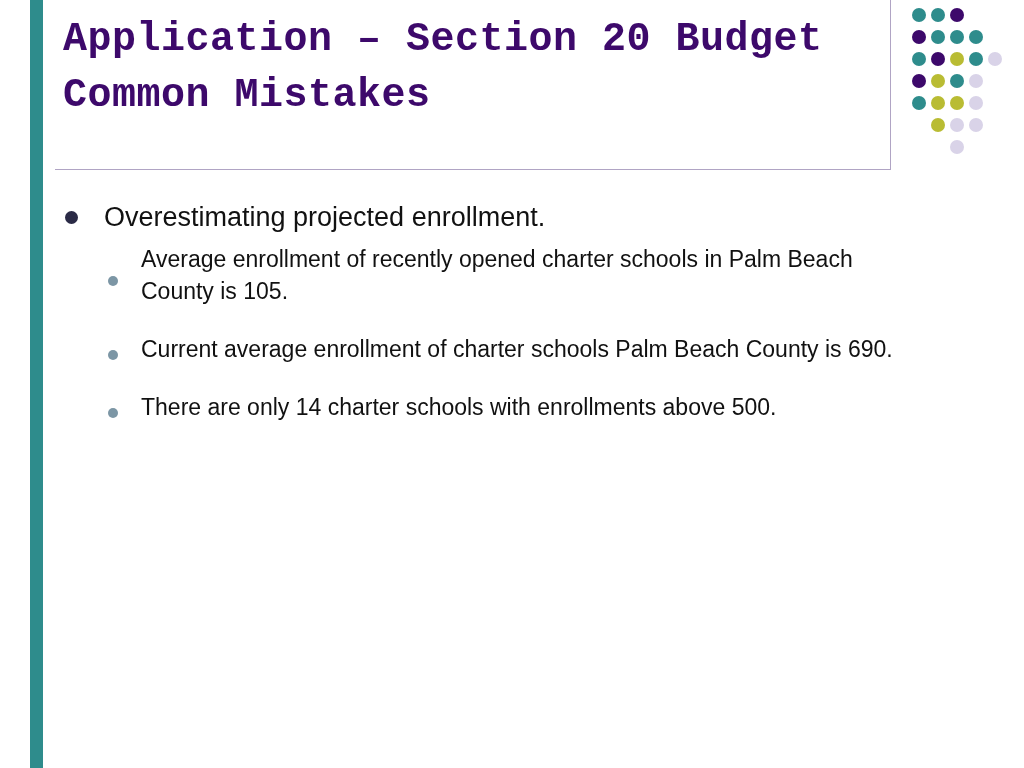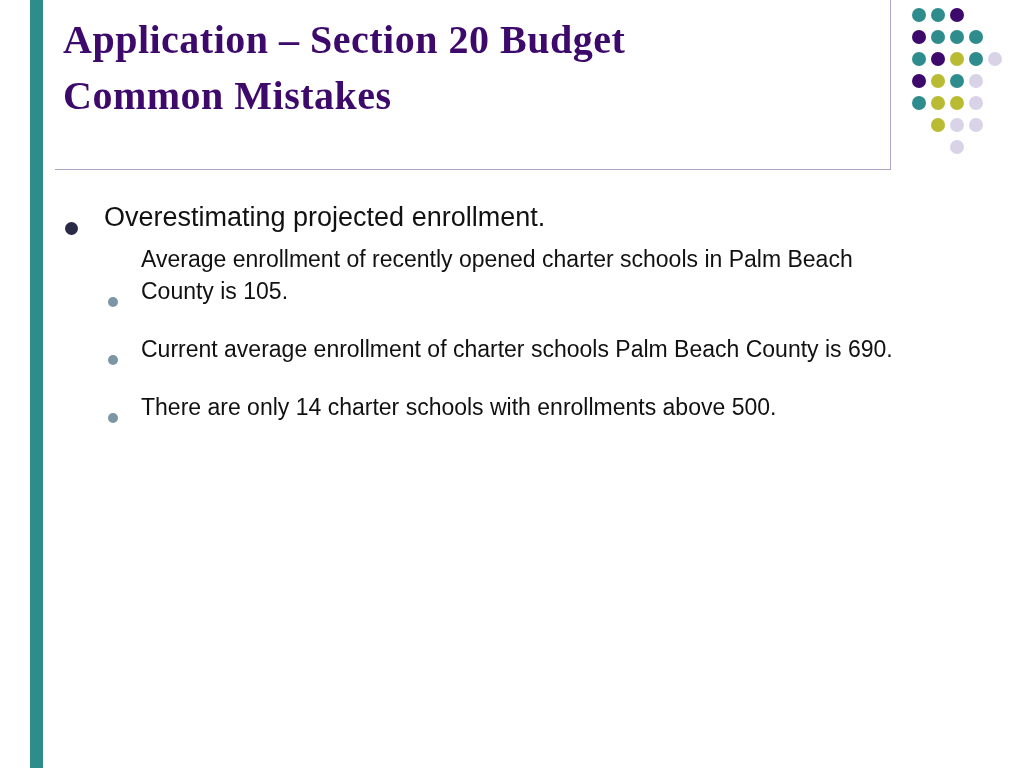--- a/index.html
+++ b/index.html
@@ -27,21 +27,21 @@
     position: absolute;
     left: 55px;
     top: 0;
     width: 836px;
     height: 170px;
     border-right: 1px solid var(--divider, #B0A4C4);
     border-bottom: 1px solid var(--divider, #B0A4C4);
     padding: 12px 10px 0 8px;
   }
   .title {
-    font-family: Liberation Serif, serif;
+    font-family: Liberation Mono, monospace;
     font-weight: bold;
     font-size: 40px;
     line-height: 1.4;
     color: var(--title-color, #3D096B);
     letter-spacing: 0.5px;
   }
   .dots {
     position: absolute;
     left: 912px;
     top: 8px;
@@ -54,39 +54,39 @@
     margin-right: 5px;
   }
   .body-area {
     position: absolute;
     left: 65px;
     top: 199px;
     width: 880px;
   }
   .main-item {
     display: flex;
-    align-items: flex-end;
+    align-items: flex-start;
     margin-bottom: 8px;
   }
   .dot-main {
     flex: 0 0 13px;
     width: 13px;
     height: 13px;
     border-radius: 50%;
     background: var(--main-bullet-dot, #2A2A46);
     margin: 12px 26px 0 0;
   }
   .main-text {
     font-size: 27px;
     line-height: 36px;
     color: var(--body-text, #111111);
   }
   .sub-item {
     display: flex;
-    align-items: flex-end;
+    align-items: center;
     margin: 0 0 26px 43px;
     width: 810px;
   }
   .dot-sub {
     flex: 0 0 10px;
     width: 10px;
     height: 10px;
     border-radius: 50%;
     background: var(--sub-bullet-dot, #7C96A5);
     margin: 11px 23px 0 0;

